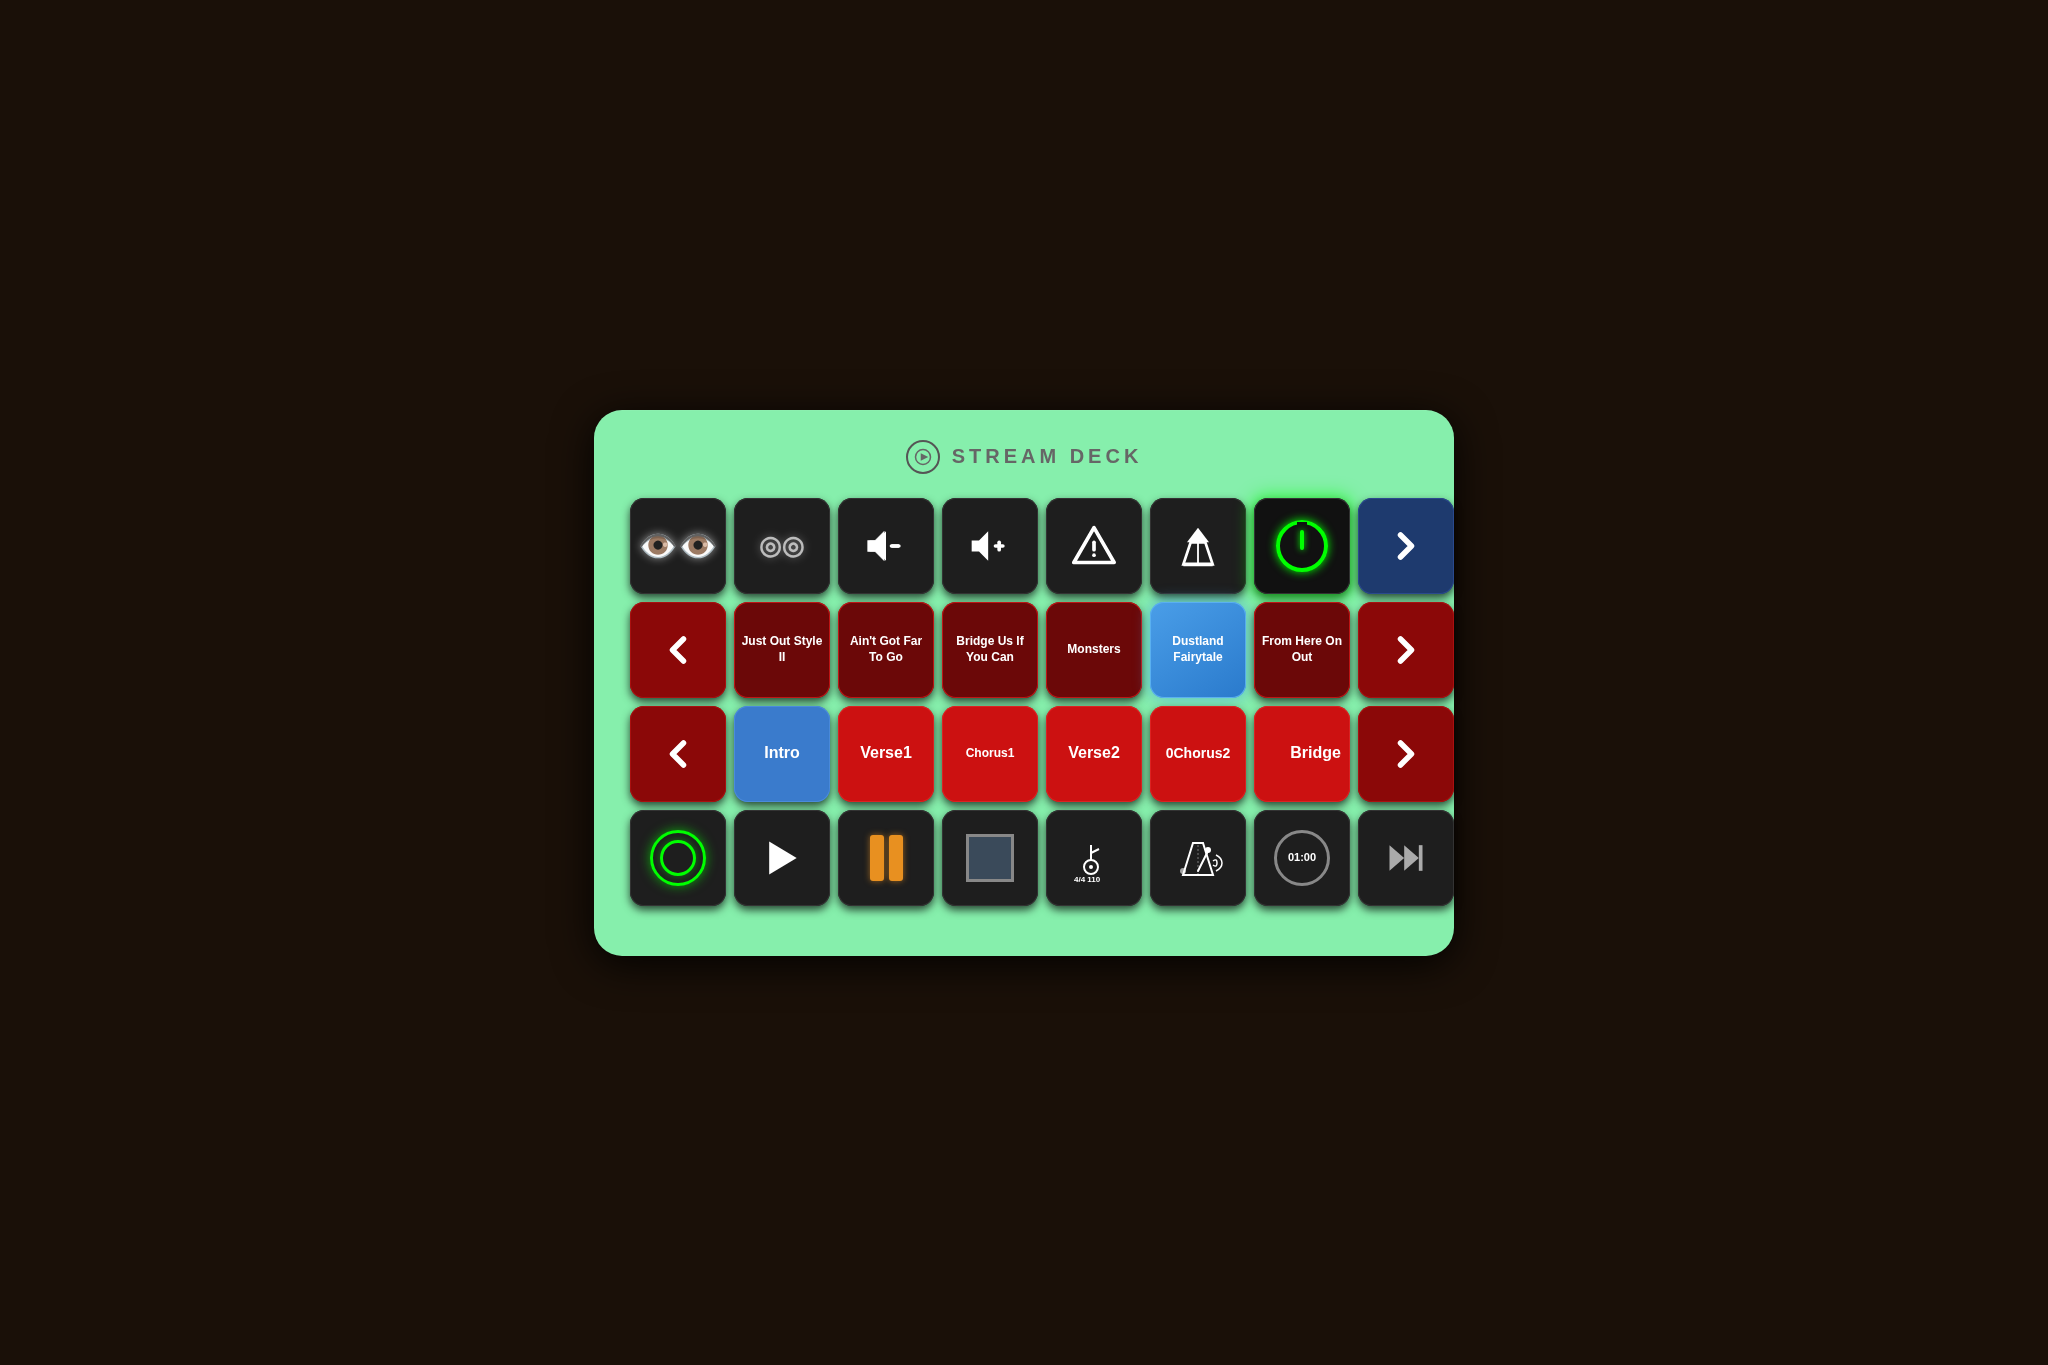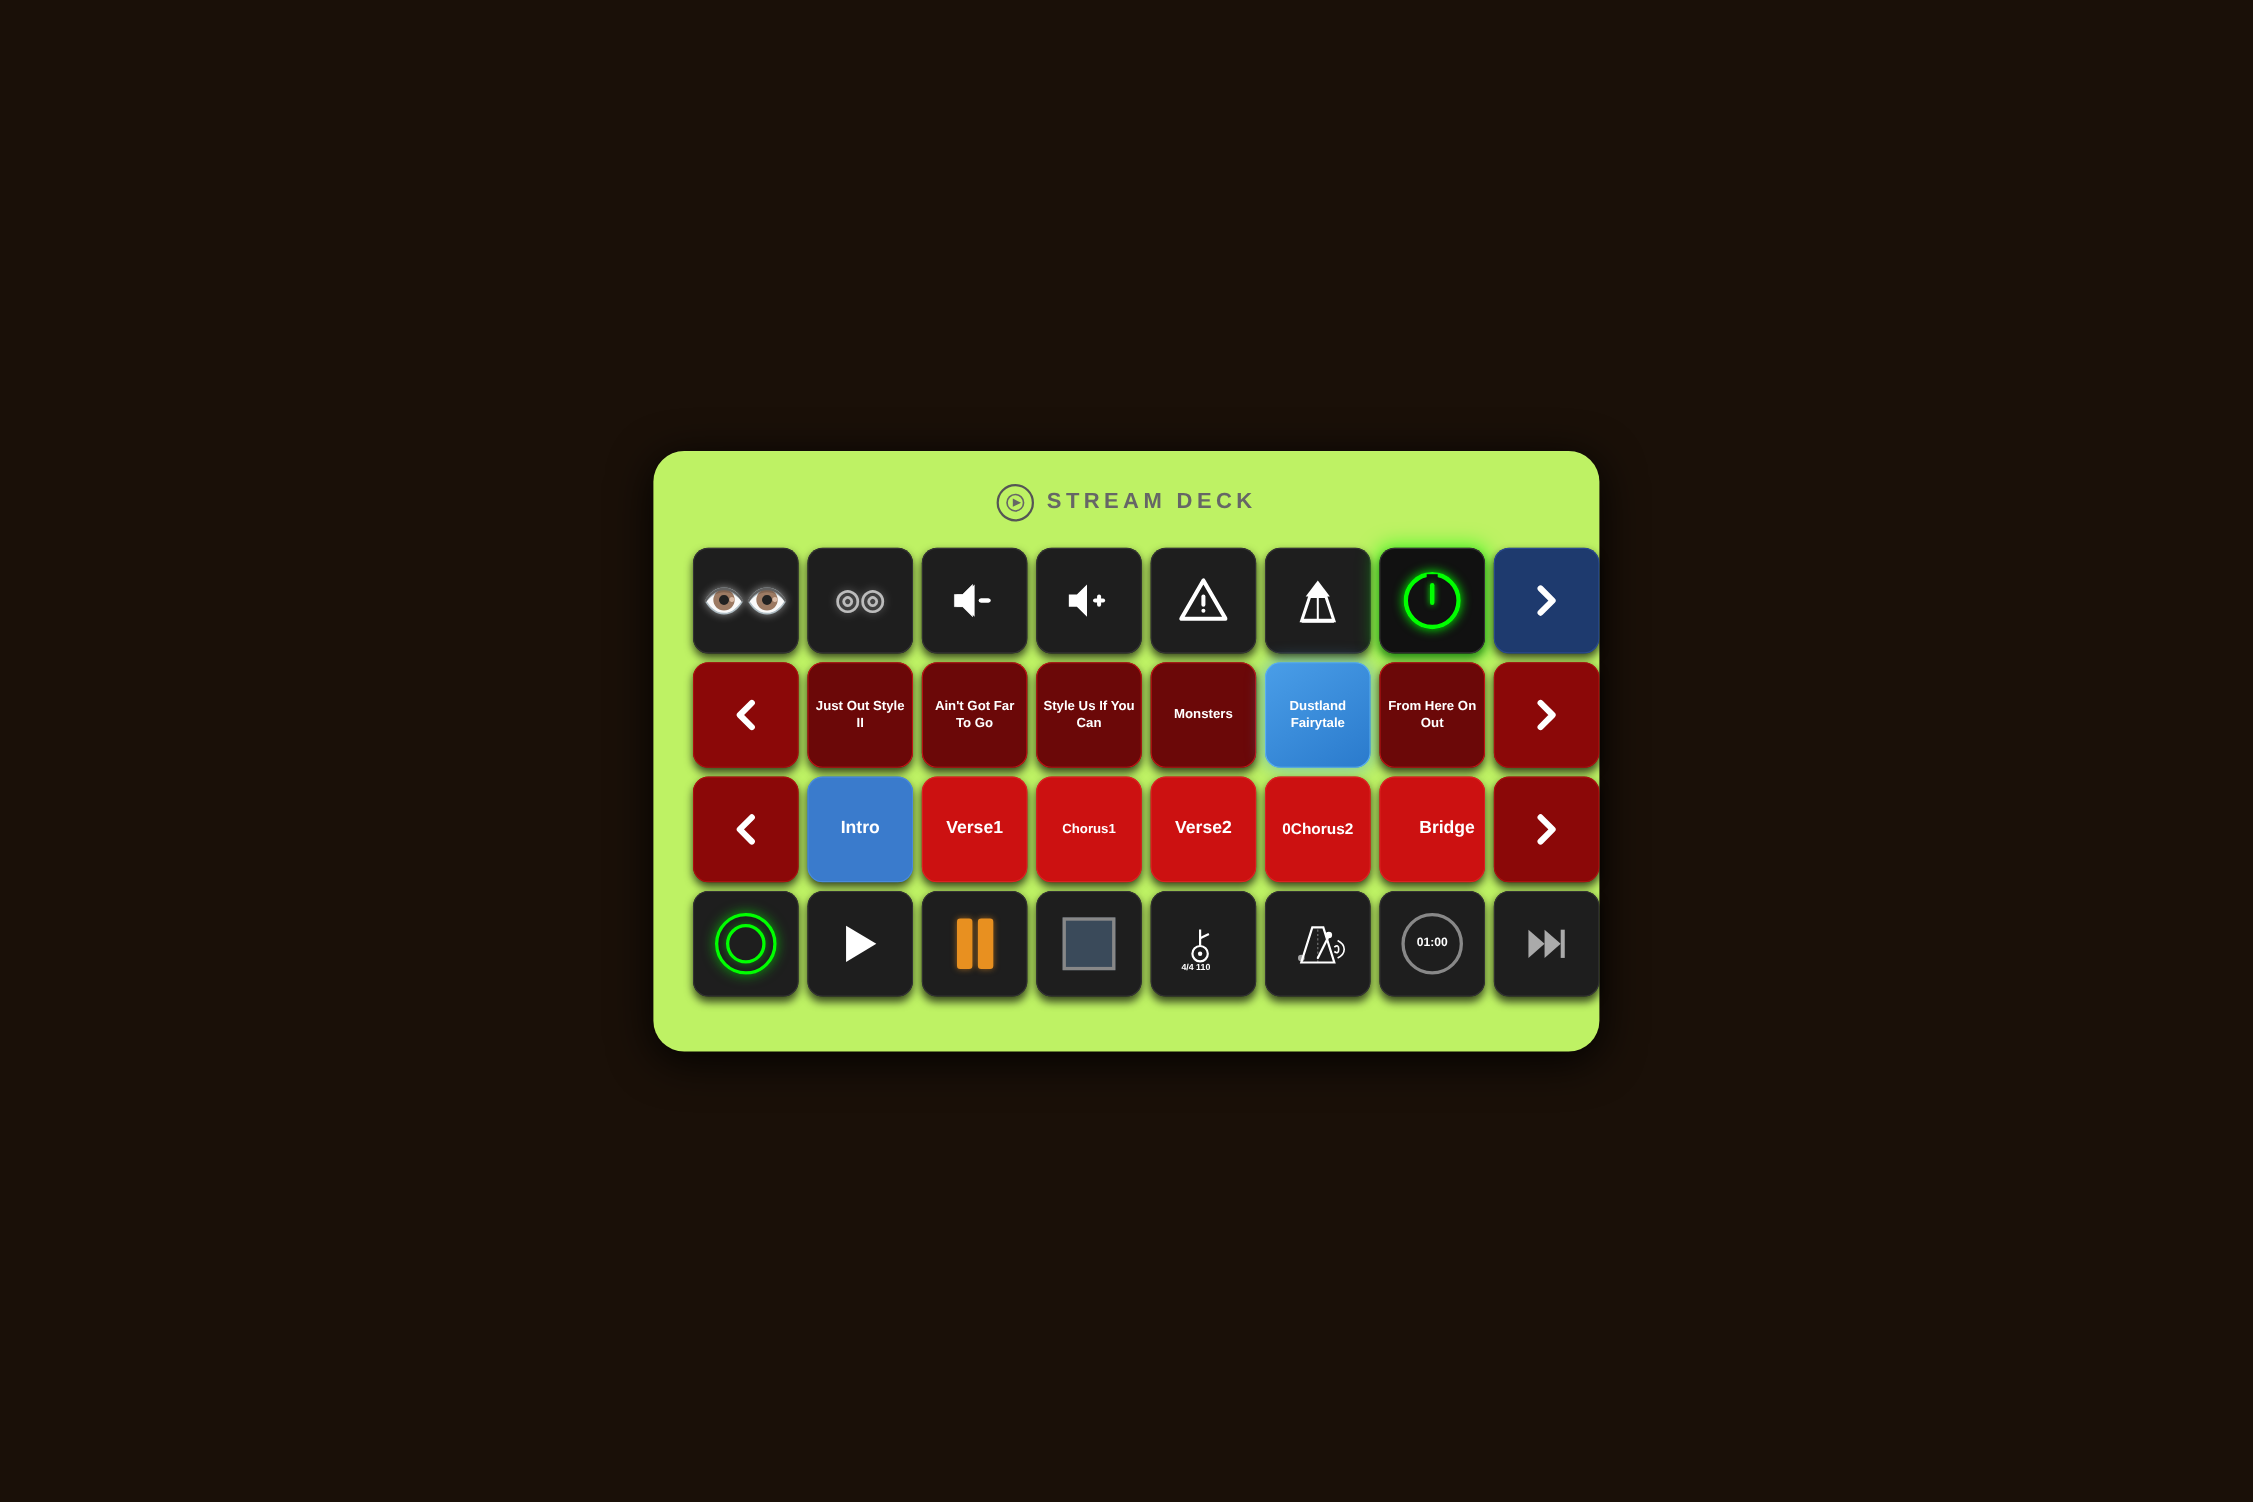--- a/index.html
+++ b/index.html
@@ -7,21 +7,21 @@
     body {
       background: #1a1008;
       display: flex;
       align-items: center;
       justify-content: center;
       min-height: 100vh;
       font-family: 'Arial', sans-serif;
     }
 
     .device {
-      background: #bef264;
+      background: #86efac;
       border-radius: 28px;
       padding: 30px 36px 50px 36px;
       width: 860px;
       box-shadow: 0 8px 40px rgba(0,0,0,0.9), inset 0 1px 1px rgba(255,255,255,0.05);
       position: relative;
     }
 
     .device-header {
       display: flex;
       align-items: center;
@@ -317,21 +317,21 @@
         <path d="M15 6l-6 6 6 6" stroke="white" stroke-width="3" fill="none" stroke-linecap="round" stroke-linejoin="round"></path>
       </svg>
     </div>
     <div class="btn dark-red btn-red">
       <span class="label-text row2-song">Just Out Style II</span>
     </div>
     <div class="btn btn-red dark-red">
       <span class="label-text row2-song">Ain't Got Far To Go</span>
     </div>
     <div class="btn btn-red dark-red">
-      <span class="label-text row2-song">Style Us If You Can</span>
+      <span class="label-text row2-song">Bridge Us If You Can</span>
     </div>
     <div class="btn btn-red dark-red">
       <span class="label-text row2-song">Monsters</span>
     </div>
     <div class="btn active-blue-song">
       <span class="label-text row2-song">Dustland Fairytale</span>
     </div>
     <div class="btn btn-red dark-red">
       <span class="label-text row2-song">From Here On Out</span>
     </div>

